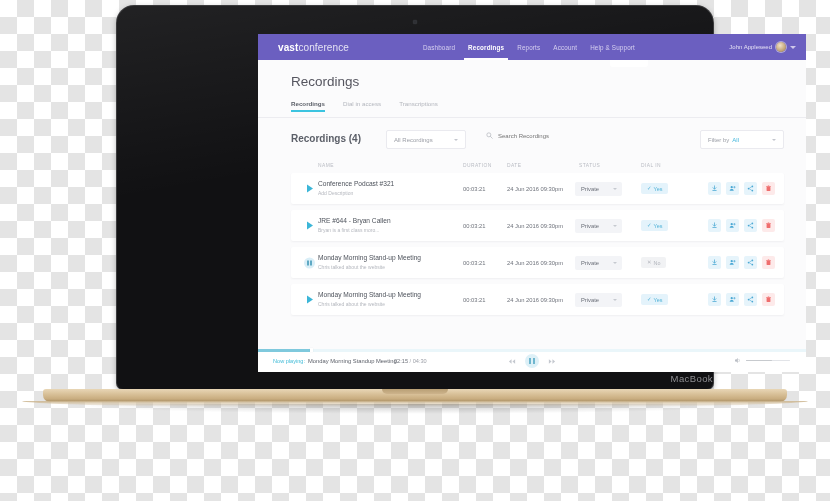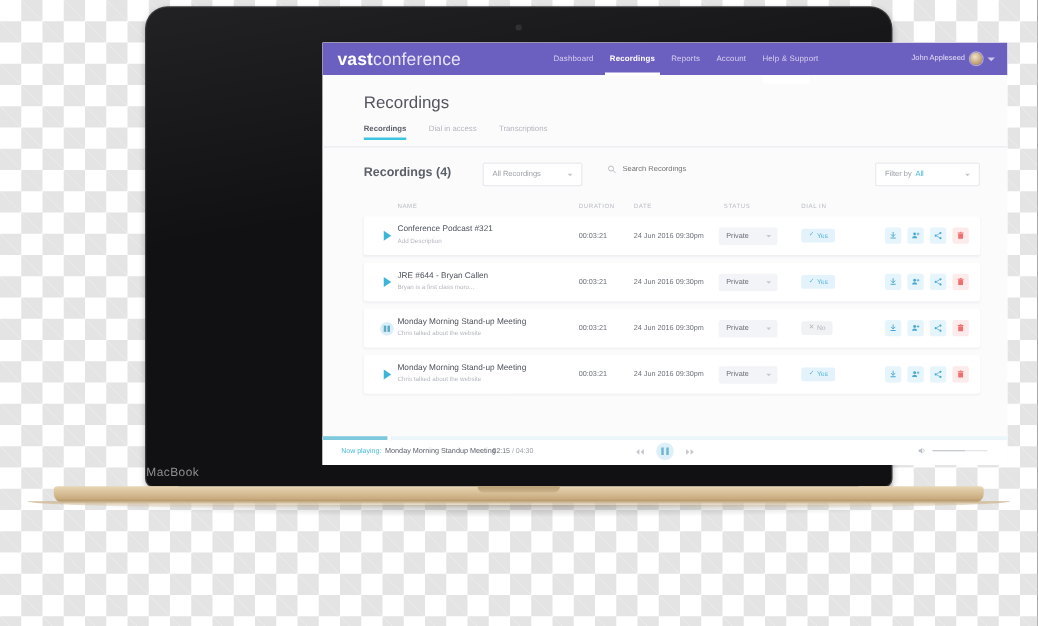--- a/index.html
+++ b/index.html
@@ -34,21 +34,21 @@
     position:absolute;left:0;top:0;right:0;bottom:0;border-radius:17px 17px 6px 6px;
     background:linear-gradient(170deg,rgba(255,255,255,.07),rgba(255,255,255,0) 40%);
     pointer-events:none;
   }
   .camera{
     position:absolute;left:50%;top:14px;margin-left:-2px;
     width:4px;height:4px;border-radius:50%;
     background:#2f3034;box-shadow:0 0 1px #55575c;
   }
   .macbook-word{
-    position:absolute;left:0;right:0;bottom:5px;text-align:left;
+    position:absolute;left:0;right:0;bottom:5px;text-align:right;
     color:#8e8e92;font-size:9.5px;letter-spacing:.4px;
   }
 
   
   .screen{
     position:absolute;left:141px;top:28px;width:548px;height:338px;
     background:#ffffff;overflow:hidden;
   }
 
   
@@ -80,21 +80,21 @@
   .hinge-right{left:687px;}
 
   
   .app{position:absolute;inset:0;background:#fbfbfc;font-size:7px;color:#4a4a55;}
 
   
   .topnav{
     position:absolute;left:0;top:0;right:0;height:26px;
     background:#6b5fc0;display:flex;align-items:center;
   }
-  .brand{margin-left:12px;font-size:14px;color:#ffffff;letter-spacing:.1px;}
+  .brand{margin-left:20px;font-size:10px;color:#ffffff;letter-spacing:.1px;}
   .brand b{font-weight:bold;}
   .brand span{opacity:.82;font-weight:normal;}
   .navlinks{display:flex;align-items:center;gap:13px;margin-left:74px;height:26px;}
   .navlink{
     color:#d7d1f0;font-size:6.3px;letter-spacing:.15px;position:relative;
     height:26px;display:flex;align-items:center;cursor:pointer;white-space:nowrap;
   }
   .navlink.active{color:#ffffff;font-weight:bold;}
   .navlink.active:after{
     content:"";position:absolute;left:-4px;right:-4px;bottom:0;height:2px;background:#ffffff;

